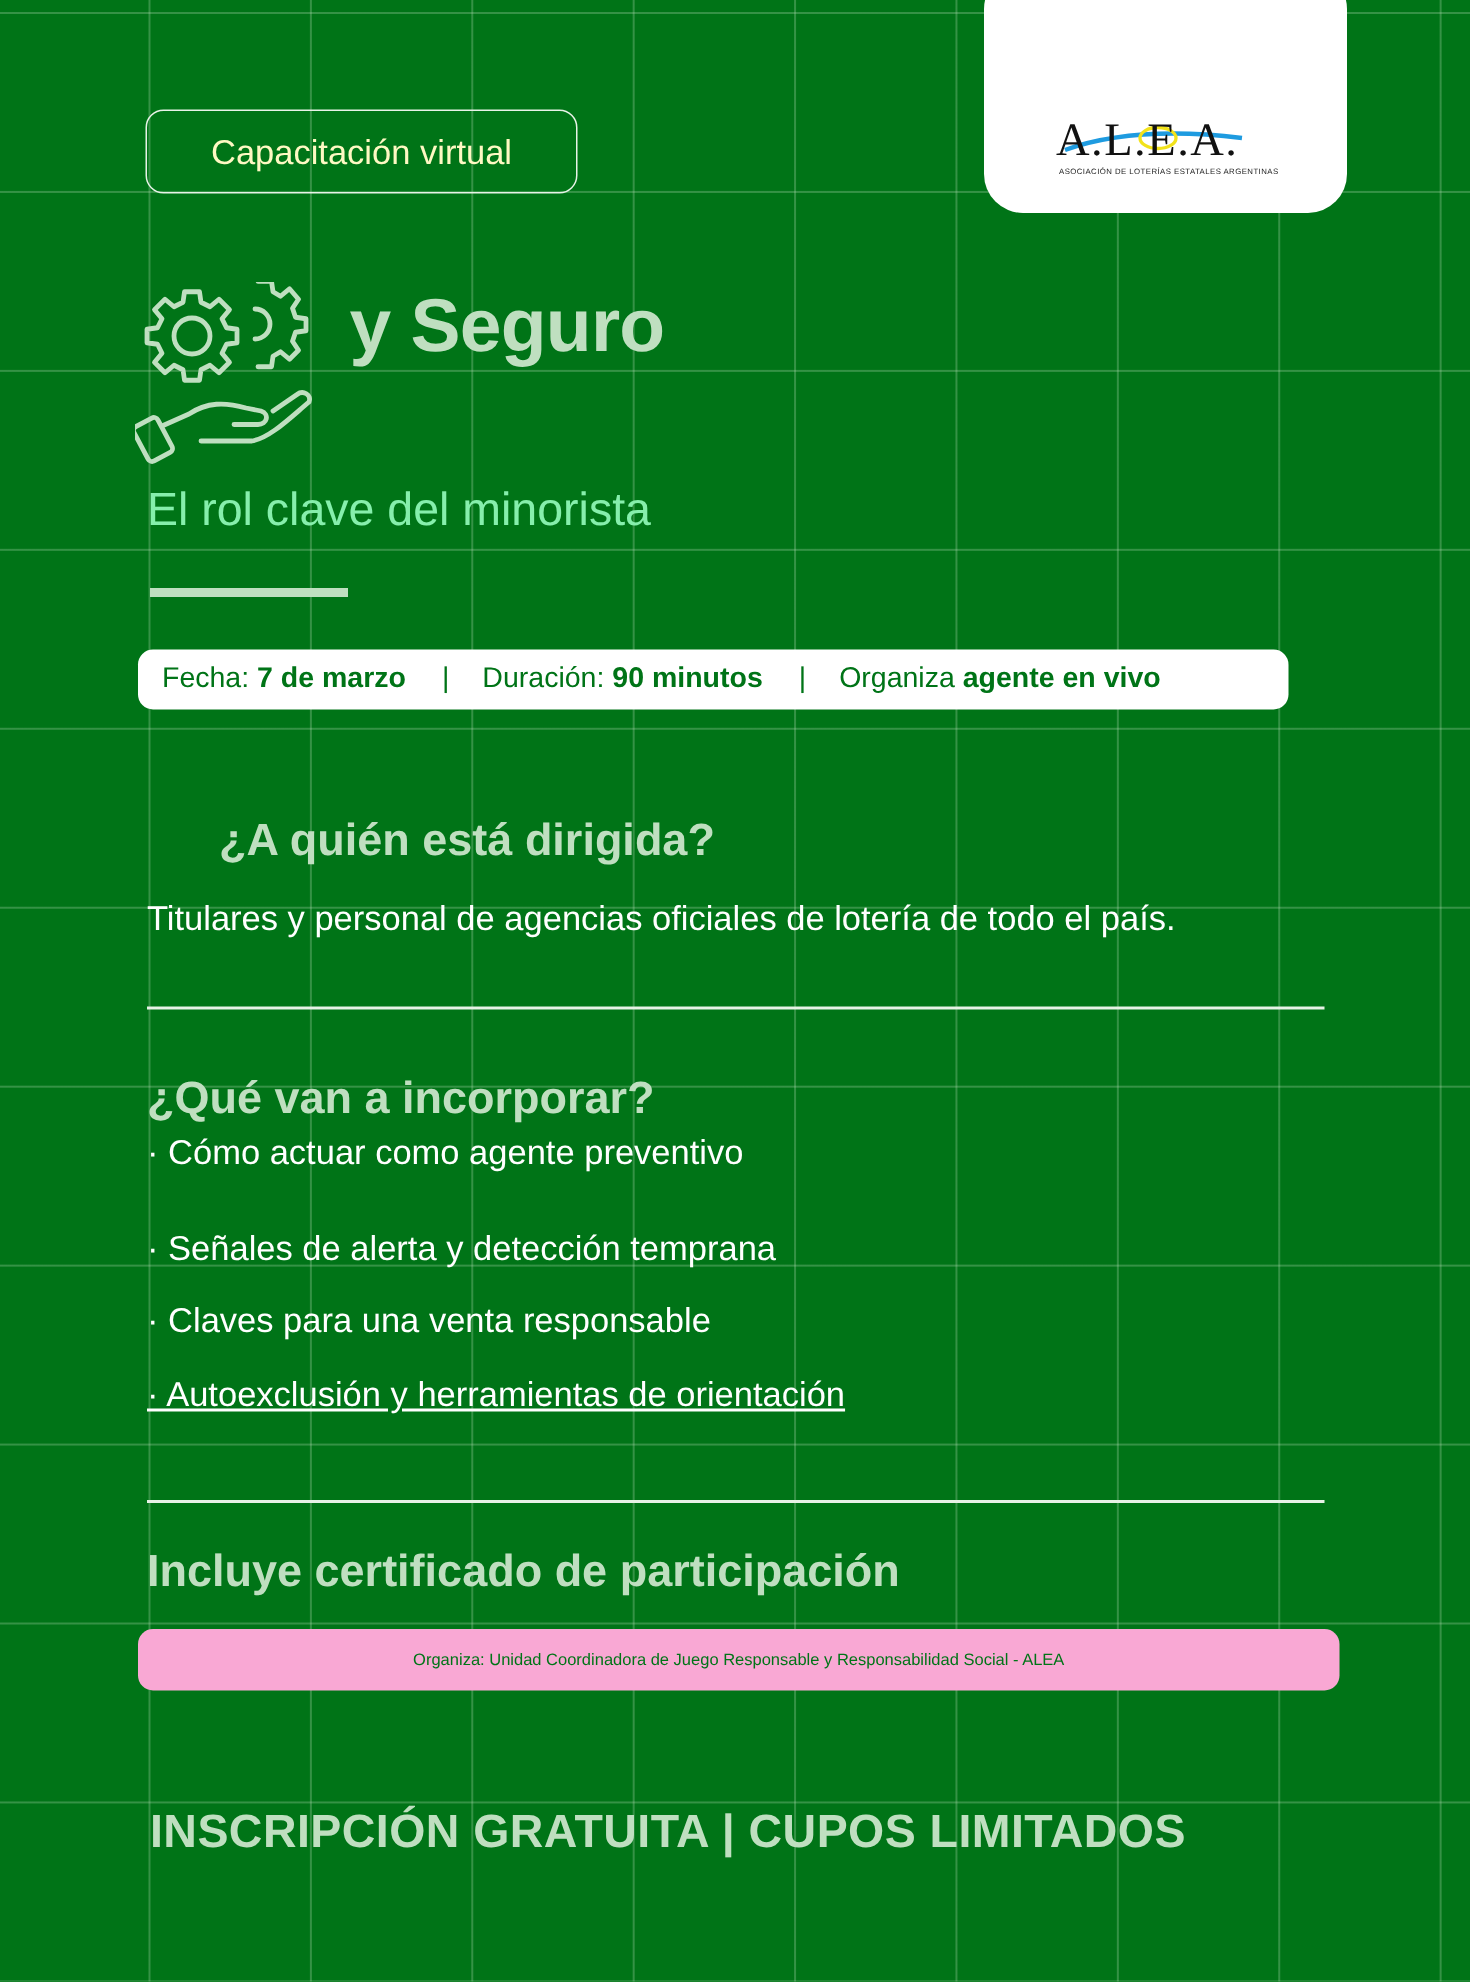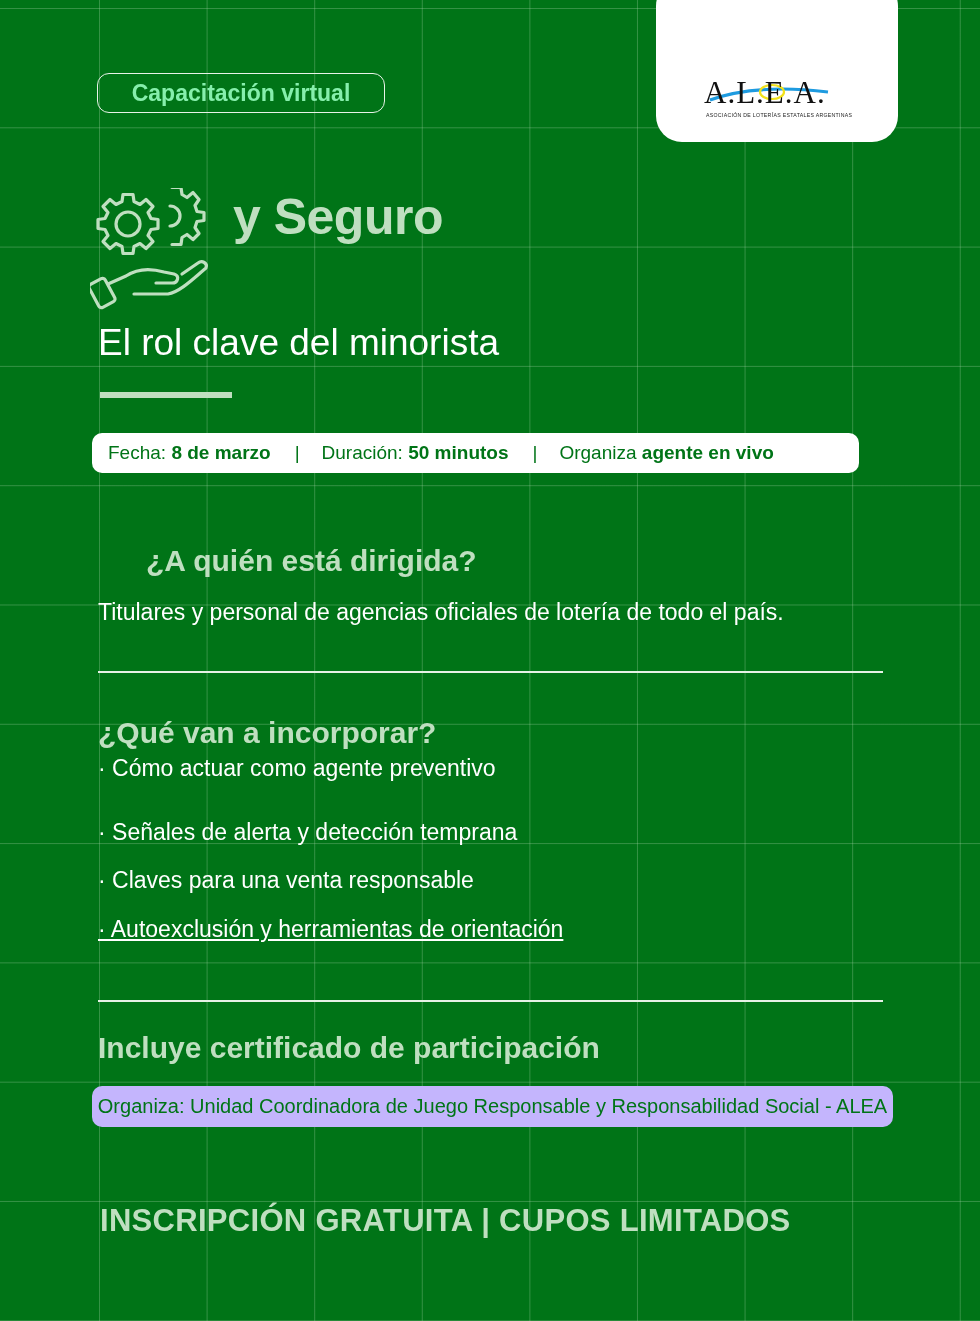--- a/index.html
+++ b/index.html
@@ -25,44 +25,44 @@
       position: absolute; left: 48px; top: 95px;
       font-family: "Liberation Serif", serif; font-size: 31px; color: #111;
       letter-spacing: 1px;
     }
     .logo-swoosh { position: absolute; left: 52px; top: 98px; }
     .logo-sub {
       position: absolute; left: 50px; top: 132px; width: 160px;
       font-size: 5.2px; color: #222; letter-spacing: 0.3px; white-space: nowrap;
     }
     .tag {
-      left: 97px; top: 73px; width: 288px; height: 40px;
+      left: 97px; top: 73px; width: 288px; height: 56px;
       border: 1.5px solid #e8f3e8; border-radius: 12px; box-sizing: border-box;
-      color: #86efac; font-size: 23px; display: flex; align-items: center; justify-content: center; font-weight: bold;
+      color: #fef9c3; font-size: 23px; display: flex; align-items: center; justify-content: center;
     }
     .icon-wrap { left: 90px; top: 188px; }
     .title {
       left: 233px; top: 187px; color: #bfdfc0; font-weight: bold; font-size: 50px;
       line-height: 61px; letter-spacing: -0.5px;
     }
-    .subtitle { left: 98px; top: 322px; color: #ffffff; font-size: 37px; }
+    .subtitle { left: 98px; top: 322px; color: #86efac; font-size: 31px; }
     .accent-bar { left: 100px; top: 392px; width: 132px; height: 6px; background: #bfdfc0; }
     .info-pill {
       left: 92px; top: 433px; width: 767px; height: 40px; background: #fff;
       border-radius: 10px; display: flex; align-items: center; gap: 0;
       padding-left: 16px; box-sizing: border-box; color: #007417; font-size: 19px; white-space: nowrap;
     }
     .info-pill b { font-weight: bold; }
     .sep { margin: 0 22px 0 24px; color: #007417; }
     .h2 { color: #bfdfc0; font-weight: bold; font-size: 30px; }
     .body-text { color: #fff; font-size: 23px; }
     .rule { height: 2px; background: #e6f2e6; }
     .org-pill {
-      left: 92px; top: 1086px; width: 801px; height: 41px; background: #c4b5fd; border-radius: 10px;
-      display: flex; align-items: center; justify-content: center; color: #007417; font-size: 20px;
+      left: 92px; top: 1086px; width: 801px; height: 41px; background: #f9a8d4; border-radius: 10px;
+      display: flex; align-items: center; justify-content: center; color: #007417; font-size: 11px;
       white-space: nowrap;
     }
     .footer {
       left: 100px; top: 1203px; color: #bfdfc0; font-weight: bold; font-size: 31px;
       letter-spacing: 0.3px; white-space: nowrap;
     }
     .list-item { position: absolute; left: 98px; color: #fff; font-size: 23px; white-space: nowrap; }
   </style>
 </head>
 <body>
@@ -102,24 +102,24 @@
 </div>
 
 <div class="abs title">
   <div>y Seguro</div>
 </div>
 <div class="abs subtitle">El rol clave del minorista</div>
 <div class="abs accent-bar"></div>
 
 <div class="abs info-pill">
   <span>Fecha:</span>&nbsp;
-  <b>8 de marzo</b>
+  <b>7 de marzo</b>
   <span class="sep">|</span>
   <span>Duración:</span>&nbsp;
-  <b>50 minutos</b>
+  <b>90 minutos</b>
   <span class="sep">|</span>
   <span>Organiza</span>&nbsp;
   <b>agente en vivo</b>
 </div>
 
 <div class="abs h2" style="left:98px; top:544px;margin-left:48px;">¿A quién está dirigida?</div>
 <div class="abs body-text" style="left:98px; top:599px; white-space:nowrap;">Titulares y personal de agencias oficiales de lotería de todo el país.</div>
 <div class="abs rule" style="left:98px; top:671px; width:785px;"></div>
 
 <div class="abs h2" style="left:98px; top:716px;">¿Qué van a incorporar?</div>

